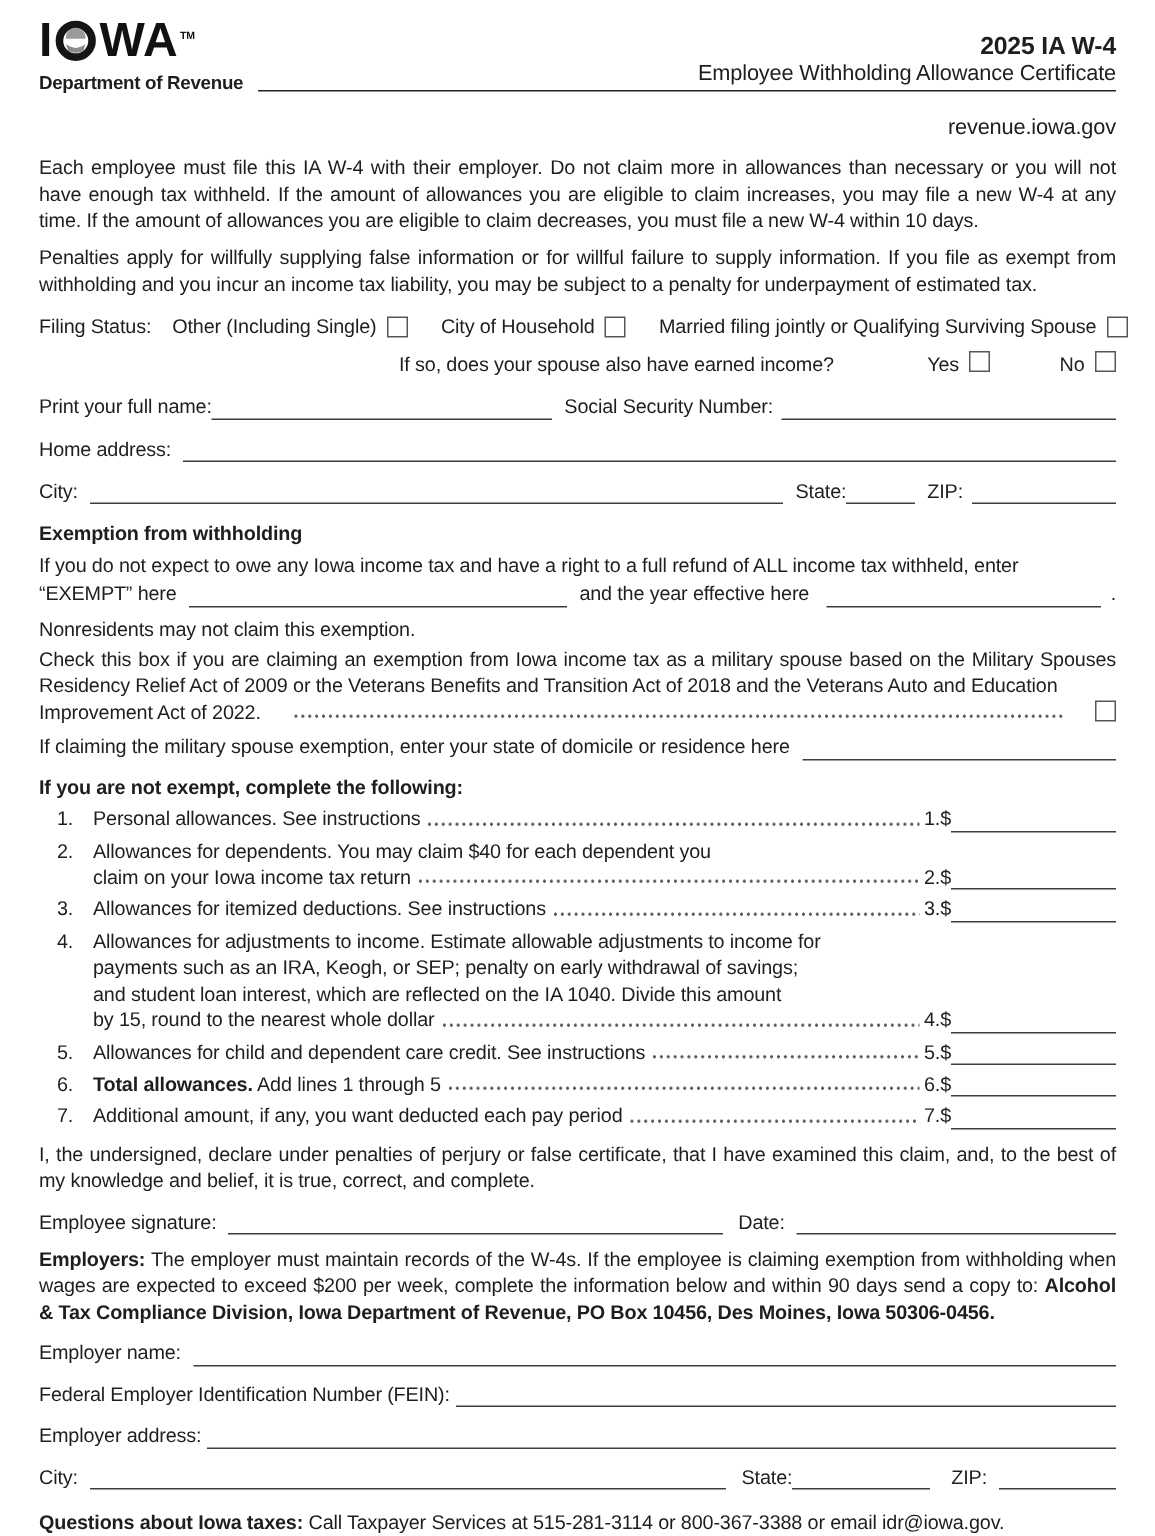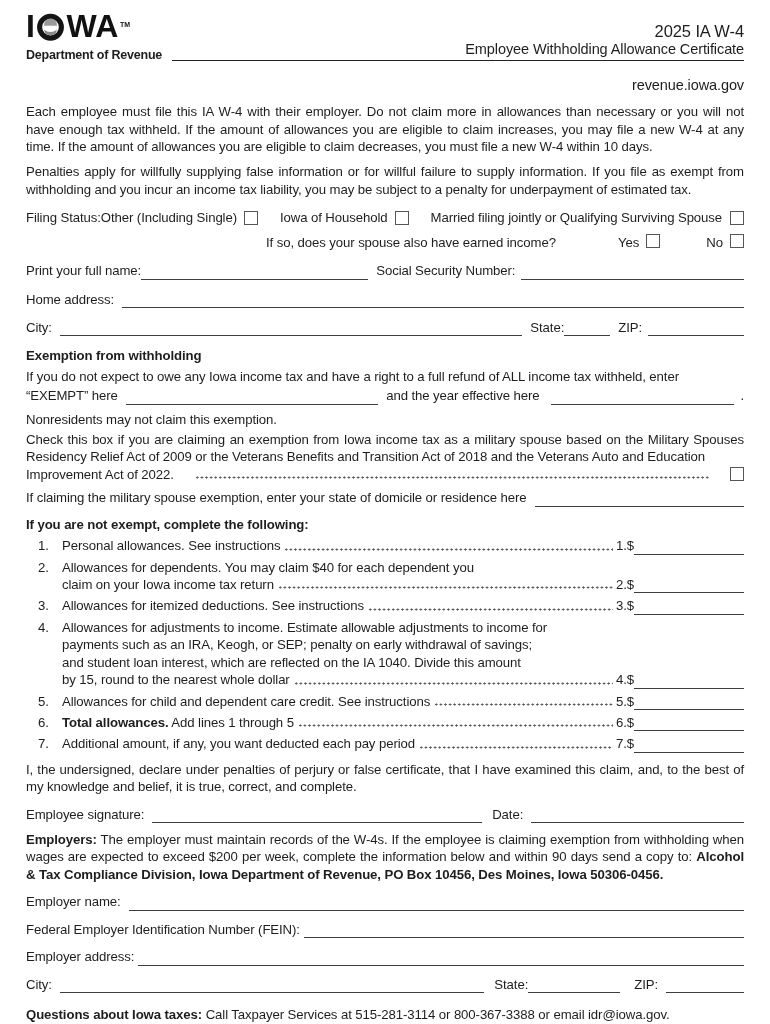--- a/index.html
+++ b/index.html
@@ -17,42 +17,42 @@
   .just { text-align: justify; }
 
   
   .hdr { position: relative; height: 58px; flex: none; }
   .logo-word { position: absolute; left: 0; top: 4px; font-weight: bold; font-size: 32px; line-height: 30px; letter-spacing: 0.5px; color: #111; display: flex; align-items: center; }
   .logo-o { display: inline-block; width: 29px; height: 29px; margin: 0 1px; }
   .logo-tm { font-size: 7px; font-weight: bold; align-self: flex-end; margin: 0 0 2px 1px; letter-spacing: 0; }
   .logo-dept { position: absolute; left: 0; bottom: 1px; font-weight: bold; font-size: 12.5px; letter-spacing: -0.2px; }
   .hdr-rule { position: absolute; left: 146px; right: 0; bottom: 3px; border-top: 1.7px solid #222; }
   .title-block { position: absolute; right: 0; bottom: 6px; text-align: right; }
-  .form-number { font-weight: normal; font-size: 16.5px; line-height: 1.15; }
+  .form-number { font-weight: bold; font-size: 16.5px; line-height: 1.15; }
   .form-title { font-size: 14.5px; line-height: 1.2; }
   .site { text-align: right; font-size: 14.5px; margin: 12px 0 4px 0; flex: none; }
 
   
   .fl { display: flex; align-items: flex-end; flex: none; }
   .bl { border-bottom: 1.2px solid #3d3d3d; height: 15px; }
   .grow { flex: 1 1 auto; }
   .cb { width: 12px; height: 12px; border: 1.4px solid #565656; display: inline-block; flex: none; margin-bottom: 2px; background: #fff; }
   .dots {
     flex: 1 1 auto; min-width: 10px; height: 15px; margin: 0 3px 0 4px;
     background-image: radial-gradient(circle, #555 0.9px, rgba(0,0,0,0) 1.2px);
     background-size: 4.6px 5px; background-repeat: repeat-x;
     background-position: 0 calc(100% - 3px);
   }
   .lbl { white-space: nowrap; }
 
   
   .p1 { margin-top: 4px; }
   .p2 { margin-top: 8px; }
   .filing-row { margin-top: 11px; }
-  .fs-label { }
+  .fs-label { margin-right: 14px; }
   .fs-opt { display: flex; align-items: flex-end; gap: 7px; margin-right: 22px; white-space: nowrap; }
   .fs-opt:last-child { margin-right: 0; }
   .cb-right { margin-left: auto; }
   .spouse-row { margin-top: 7px; padding-left: 240px; }
   .yes-group { margin-left: auto; display: flex; gap: 7px; align-items: flex-start; }
   .no-group { margin-left: 46px; display: flex; gap: 7px; }
   .frow { margin-top: 11px; }
   .gap8 { margin-left: 8px; }
   .sec-head { margin-top: 11px; font-weight: bold; }
   .tight { margin-top: 3px; }
@@ -110,21 +110,21 @@
   <p class="just p1">Each employee must file this IA W-4 with their employer. Do not claim more in allowances than necessary or you will not have enough tax withheld. If the amount of allowances you are eligible to claim increases, you may file a new W-4 at any time. If the amount of allowances you are eligible to claim decreases, you must file a new W-4 within 10 days.</p>
   <p class="just p2">Penalties apply for willfully supplying false information or for willful failure to supply information. If you file as exempt from withholding and you incur an income tax liability, you may be subject to a penalty for underpayment of estimated tax.</p>
 
   <div class="fl filing-row">
     <span class="lbl fs-label">Filing Status:</span>
     <span class="fs-opt">
       <span>Other (Including Single)</span>
       <span class="cb"></span>
     </span>
     <span class="fs-opt">
-      <span>Iowa of Household</span>
+      <span>City of Household</span>
       <span class="cb"></span>
     </span>
     <span class="fs-opt" style="margin-right:0; flex:1 1 auto;">
       <span>Married filing jointly or Qualifying Surviving Spouse</span>
       <span class="cb cb-right"></span>
     </span>
   </div>
   <div class="fl spouse-row">
     <span>If so, does your spouse also have earned income?</span>
     <span class="yes-group">

